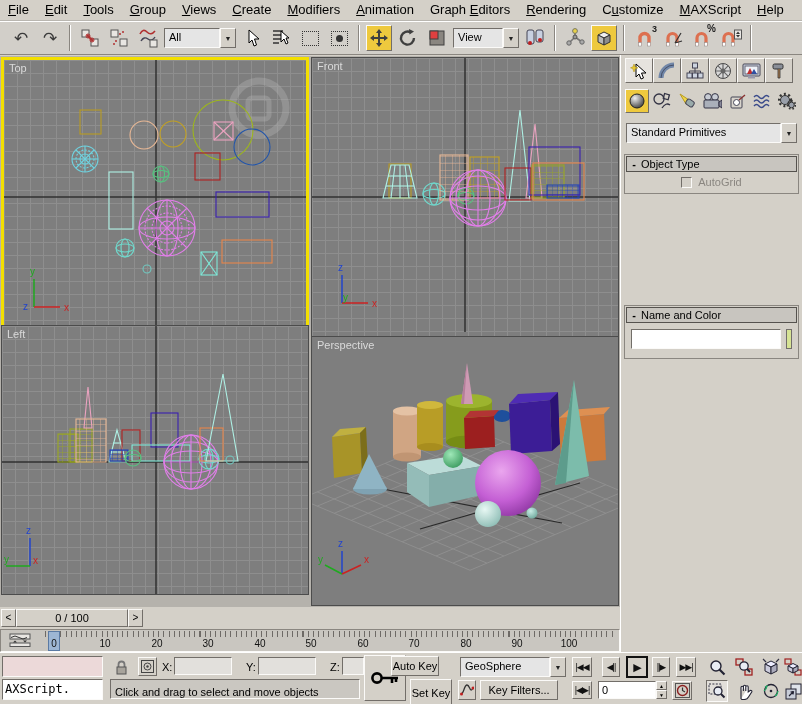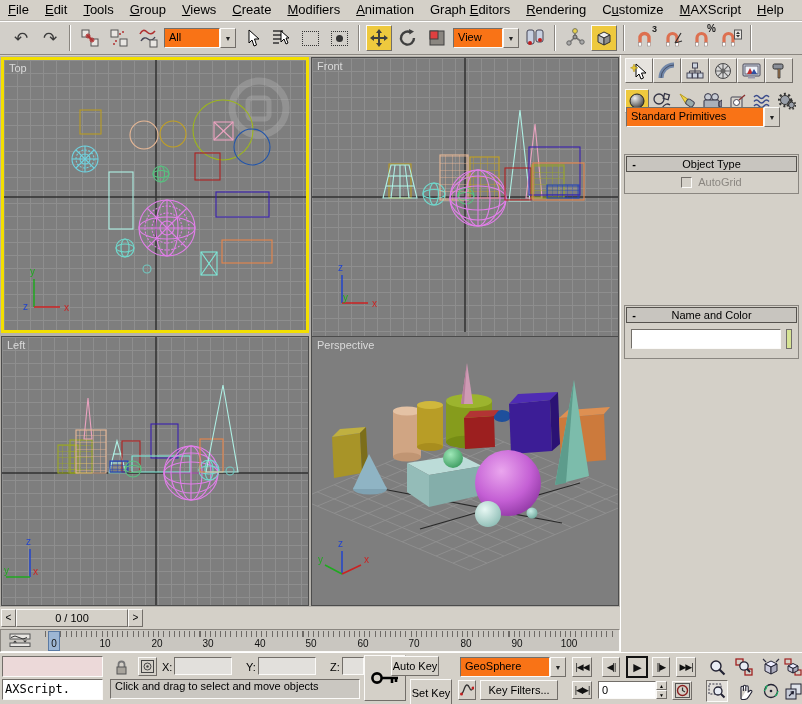--- a/index.html
+++ b/index.html
@@ -18,21 +18,21 @@
   .menu-item { padding:0 8px; font-size:13px; line-height:20px; cursor:default; }
   .menu-item u { text-decoration:underline; }
 
   
   #toolbar { position:absolute; left:0; top:21px; width:802px; height:34px; background:#d2cfc9; border-top:1px solid #fff; border-bottom:1px solid #8a8680; display:flex; align-items:center; padding-left:8px; gap:3px; }
   .tsep { width:2px; height:26px; border-left:1px solid #8a8680; border-right:1px solid #fff; margin:0 3px; }
   .tbtn { width:26px; height:26px; display:flex; align-items:center; justify-content:center; }
   .tbtn svg { display:block; }
   .glyph { font-size:17px; color:#3a3a3a; line-height:1; }
   .dd { height:20px; display:flex; align-items:stretch; }
-  .dd .ddtxt { background:#f97316; border:1px solid; border-color:#726e69 #fbfaf8 #fbfaf8 #726e69; flex:1; padding:2px 4px; font-size:11px; overflow:hidden; white-space:nowrap; }
+  .dd .ddtxt { background:#e5e5e5; border:1px solid; border-color:#726e69 #fbfaf8 #fbfaf8 #726e69; flex:1; padding:2px 4px; font-size:11px; overflow:hidden; white-space:nowrap; }
   .dd .ddbtn { width:16px; background:#d4d0c8; border:1px solid; border-color:#fbfaf8 #726e69 #726e69 #fbfaf8; font-size:7px; display:flex; align-items:center; justify-content:center; color:#222; }
   .dotrect { width:17px; height:15px; border:1px dotted #333; position:relative; }
   .sup { position:absolute; font-size:9px; font-weight:bold; color:#222; }
 
   
   #vp-area { position:absolute; left:0; top:56px; width:620px; height:551px; background:#b5b2ac; }
   .vp { position:absolute; background:#7e7e7e; border:1px solid #4c4c4c; overflow:hidden;
         background-image: linear-gradient(#8e8e8e 1px, transparent 1px), linear-gradient(90deg,#8e8e8e 1px, transparent 1px);
         background-size:13px 13px; }
   .vp.persp { background-image:none; }
@@ -42,21 +42,21 @@
 
   
   #cpanel { position:absolute; left:620px; top:55px; width:182px; height:597px; background:#d4d0c8; border-left:1px solid #fff; }
   .tabrow { position:absolute; left:4px; top:3px; display:flex; }
   .tab { width:28px; height:25px; background:#d4d0c8; border:1px solid; border-color:#fbfaf8 #726e69 #726e69 #fbfaf8; display:flex; align-items:center; justify-content:center; }
   .catrow { position:absolute; left:4px; top:34px; display:flex; gap:1px; }
   .cat { width:24px; height:24px; display:flex; align-items:center; justify-content:center; }
   .roll { position:absolute; left:3px; width:175px; border:1px solid #8a8680; background:#d4d0c8; padding:1px; }
   .roll-h { height:16px; background:#c8c5bf; border:1px solid #55524e; display:flex; align-items:center; font-size:11px; }
   .roll-h .minus { width:14px; text-align:center; font-weight:bold; }
-  .roll-h .rtitle { flex:1; text-align:center; padding-right:14px; }
+  .roll-h .rtitle { flex:1; padding-right:14px; }
   .objbtns { display:grid; grid-template-columns:1fr 1fr; gap:3px 4px; padding:4px 6px 7px 6px; }
   .objbtn { height:19px; background:#d4d0c8; border:1px solid; border-color:#fbfaf8 #726e69 #726e69 #fbfaf8; box-shadow:inset 1px 1px 0 #e8e6e2; font-size:11px; display:flex; align-items:center; justify-content:center; }
   .agrow { display:flex; align-items:center; justify-content:center; gap:6px; height:20px; color:#8a8680; }
   .cbx { width:11px; height:11px; border:1px solid; border-color:#726e69 #fbfaf8 #fbfaf8 #726e69; background:#d4d0c8; }
 
   
   #timeslider { position:absolute; left:0; top:607px; width:620px; height:21px; background:#d4d0c8; display:flex; align-items:center; padding:0 1px; }
   .ts-arrow { width:15px; height:18px; font-size:10px; display:flex; align-items:center; justify-content:center; }
   .ts-btn { width:112px; height:18px; font-size:11px; display:flex; align-items:center; justify-content:center; }
   #trackbar { position:absolute; left:0; top:629px; width:620px; height:23px; background:#c9c6c0; border:1px solid; border-color:#8a8680 #fbfaf8 #fbfaf8 #8a8680; }
@@ -372,21 +372,21 @@
         <g font-size="10" font-family="Liberation Sans, sans-serif">
           <line x1="30" y1="245" x2="30" y2="217" stroke="#2244cc" stroke-width="1.5"></line>
           <line x1="30" y1="245" x2="56" y2="245" stroke="#cc2222" stroke-width="1.5"></line>
           <text x="26" y="213" fill="#2244cc">z</text>
           <text x="60" y="249" fill="#cc2222">x</text>
           <text x="31" y="243" fill="#1faa1f">y</text>
         </g>
       </svg>
     </div>
 
-    <div class="vp" style="left:1px;top:280px;width:308px;height:270px">
+    <div class="vp" style="left:1px;top:269px;width:308px;height:270px">
       <div class="vp-label">Left</div>
       <svg class="scene" width="306" height="268" viewBox="0 0 306 268">
         <defs>
           <pattern id="lgp" width="7" height="7" patternUnits="userSpaceOnUse">
               <path d="M7 0 H0 V7" fill="none" stroke="#e8b896" stroke-width="0.8"></path>
             </pattern>
           <pattern id="lgp2" width="6" height="6" patternUnits="userSpaceOnUse">
               <path d="M6 0 H0 V6" fill="none" stroke="#9aa822" stroke-width="0.8"></path>
             </pattern>
           <pattern id="lgp3" width="5" height="4" patternUnits="userSpaceOnUse">
@@ -608,21 +608,21 @@
       </div>
       <div class="cat">
         <svg width="18" height="18" viewBox="0 0 18 18">
             <circle cx="7" cy="8" r="4.5" fill="#9aa0aa" stroke="#333"></circle>
             <circle cx="7" cy="8" r="6" fill="none" stroke="#333" stroke-width="2.4" stroke-dasharray="2,2.4"></circle>
             <circle cx="13.5" cy="13" r="2.8" fill="#9aa0aa" stroke="#333"></circle>
             <circle cx="13.5" cy="13" r="4" fill="none" stroke="#333" stroke-width="1.8" stroke-dasharray="1.6,2"></circle>
           </svg>
       </div>
     </div>
-    <div class="dd" style="position:absolute;left:5px;top:52px;width:154px">
+    <div class="dd" style="position:absolute;left:5px;top:68px;width:171px">
       <span class="ddtxt">Standard Primitives</span>
       <span class="ddbtn">▼</span>
     </div>
 
     <div class="roll" style="top:99px">
       <div class="roll-h">
         <span class="minus">-</span>
         <span class="rtitle">Object Type</span>
       </div>
       <div class="agrow">
@@ -696,21 +696,21 @@
     <input class="abs fld" style="left: 258px; top: 4px; width: 58px;" value="">
     <span class="abs" style="left:330px;top:8px">Z:</span>
     <input class="abs fld" style="left: 342px; top: 4px; width: 22px;" value="">
 
     <div class="abs b3 smallbtn" style="left:364px;top:2px;width:42px;height:46px">
       <svg width="30" height="18" viewBox="0 0 30 18">
           <circle cx="7" cy="9" r="4.6" fill="none" stroke="#000" stroke-width="2.6"></circle>
           <path d="M11.5 9 H28 M22 9 V14 M26 9 V13" stroke="#000" stroke-width="2.6" fill="none"></path>
         </svg>
     </div>
-    <div class="abs sk" style="left:110px;top:26px;width:250px;height:20px;background:#cac7c1;display:flex;align-items:flex-start;padding:0 4px">
+    <div class="abs sk" style="left:110px;top:26px;width:250px;height:20px;background:#cac7c1;display:flex;align-items:flex-end;padding:0 4px">
       <span>Click and drag to select and move objects</span>
     </div>
 
     <div class="abs b3 smallbtn" style="left:391px;top:3px;width:48px;height:20px">Auto Key</div>
     <div class="abs b3 smallbtn" style="left:410px;top:26px;width:42px;height:27px">Set Key</div>
 
     <div class="dd abs" style="left:460px;top:4px;width:106px">
       <span class="ddtxt">GeoSphere</span>
       <span class="ddbtn">▼</span>
     </div>

